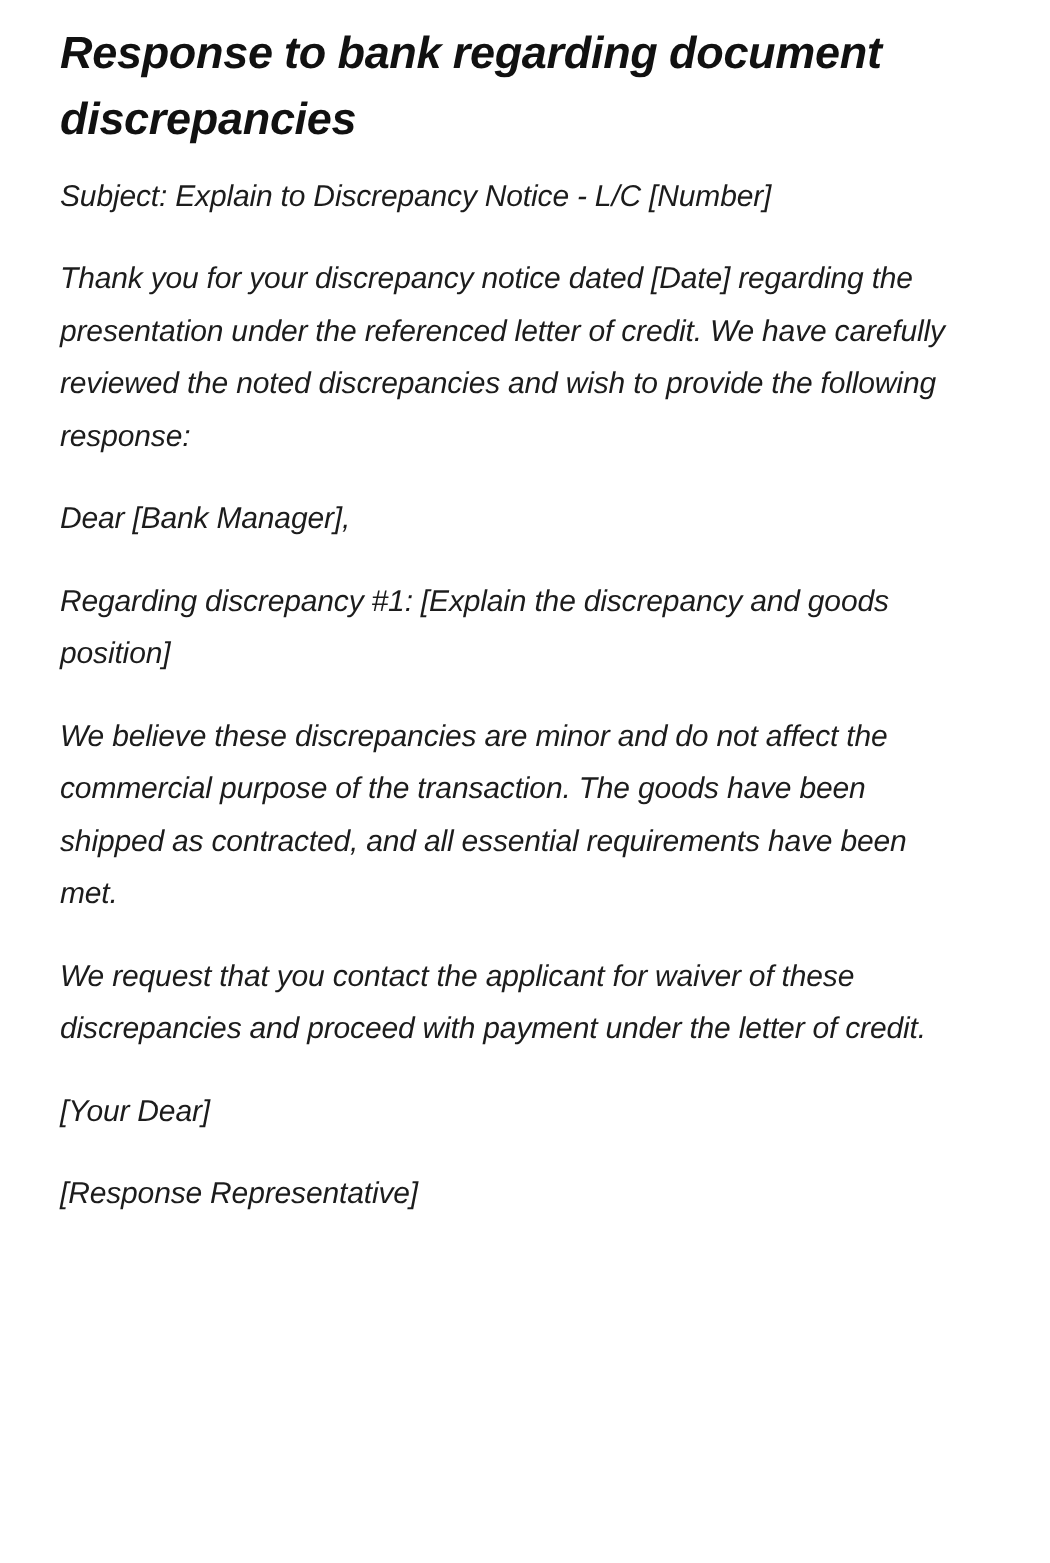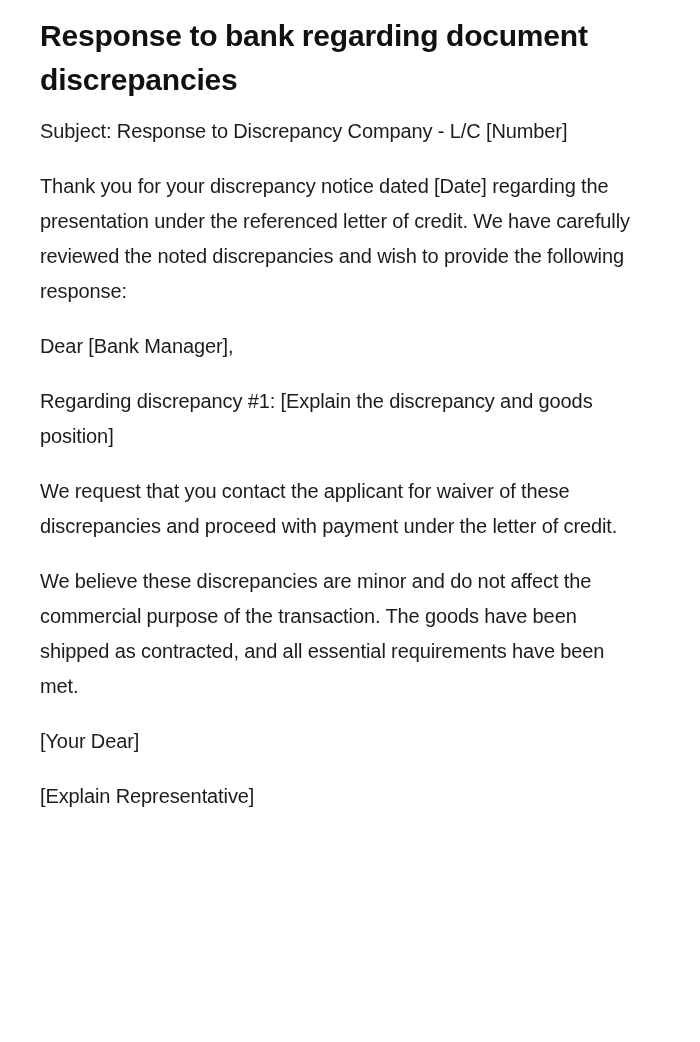--- a/index.html
+++ b/index.html
@@ -16,20 +16,21 @@
     color: #1c1c1c;
     -webkit-font-smoothing: antialiased;
   }
 
   .page {
     box-sizing: border-box;
     width: 700px;
     min-height: 1042px;
     background: #ffffff;
     padding: 14px 60px 40px 40px;
+    font-style: italic;
   }
 
   .article {
     width: 600px;
   }
 
   .article-title {
     margin: 0;
     padding: 0;
     font-family: "Liberation Sans", sans-serif;
@@ -61,24 +62,24 @@
 </style>
 </head>
 <body>
 
 <div class="page">
   <article class="article">
 
     <h1 class="article-title">Response to bank regarding document discrepancies</h1>
 
     <div class="article-body">
-      <p>Subject: Response to Discrepancy Company - L/C [Number]</p>
+      <p>Subject: Explain to Discrepancy Notice - L/C [Number]</p>
       <p>Thank you for your discrepancy notice dated [Date] regarding the presentation under the referenced letter of credit. We have carefully reviewed the noted discrepancies and wish to provide the following response:</p>
       <p>Dear [Bank Manager],</p>
       <p>Regarding discrepancy #1: [Explain the discrepancy and goods position]</p>
+      <p>We believe these discrepancies are minor and do not affect the commercial purpose of the transaction. The goods have been shipped as contracted, and all essential requirements have been met.</p>
       <p>We request that you contact the applicant for waiver of these discrepancies and proceed with payment under the letter of credit.</p>
-      <p>We believe these discrepancies are minor and do not affect the commercial purpose of the transaction. The goods have been shipped as contracted, and all essential requirements have been met.</p>
       <p>[Your Dear]</p>
-      <p>[Explain Representative]</p>
+      <p>[Response Representative]</p>
     </div>
 
   </article>
 </div>
 
 </body></html>

